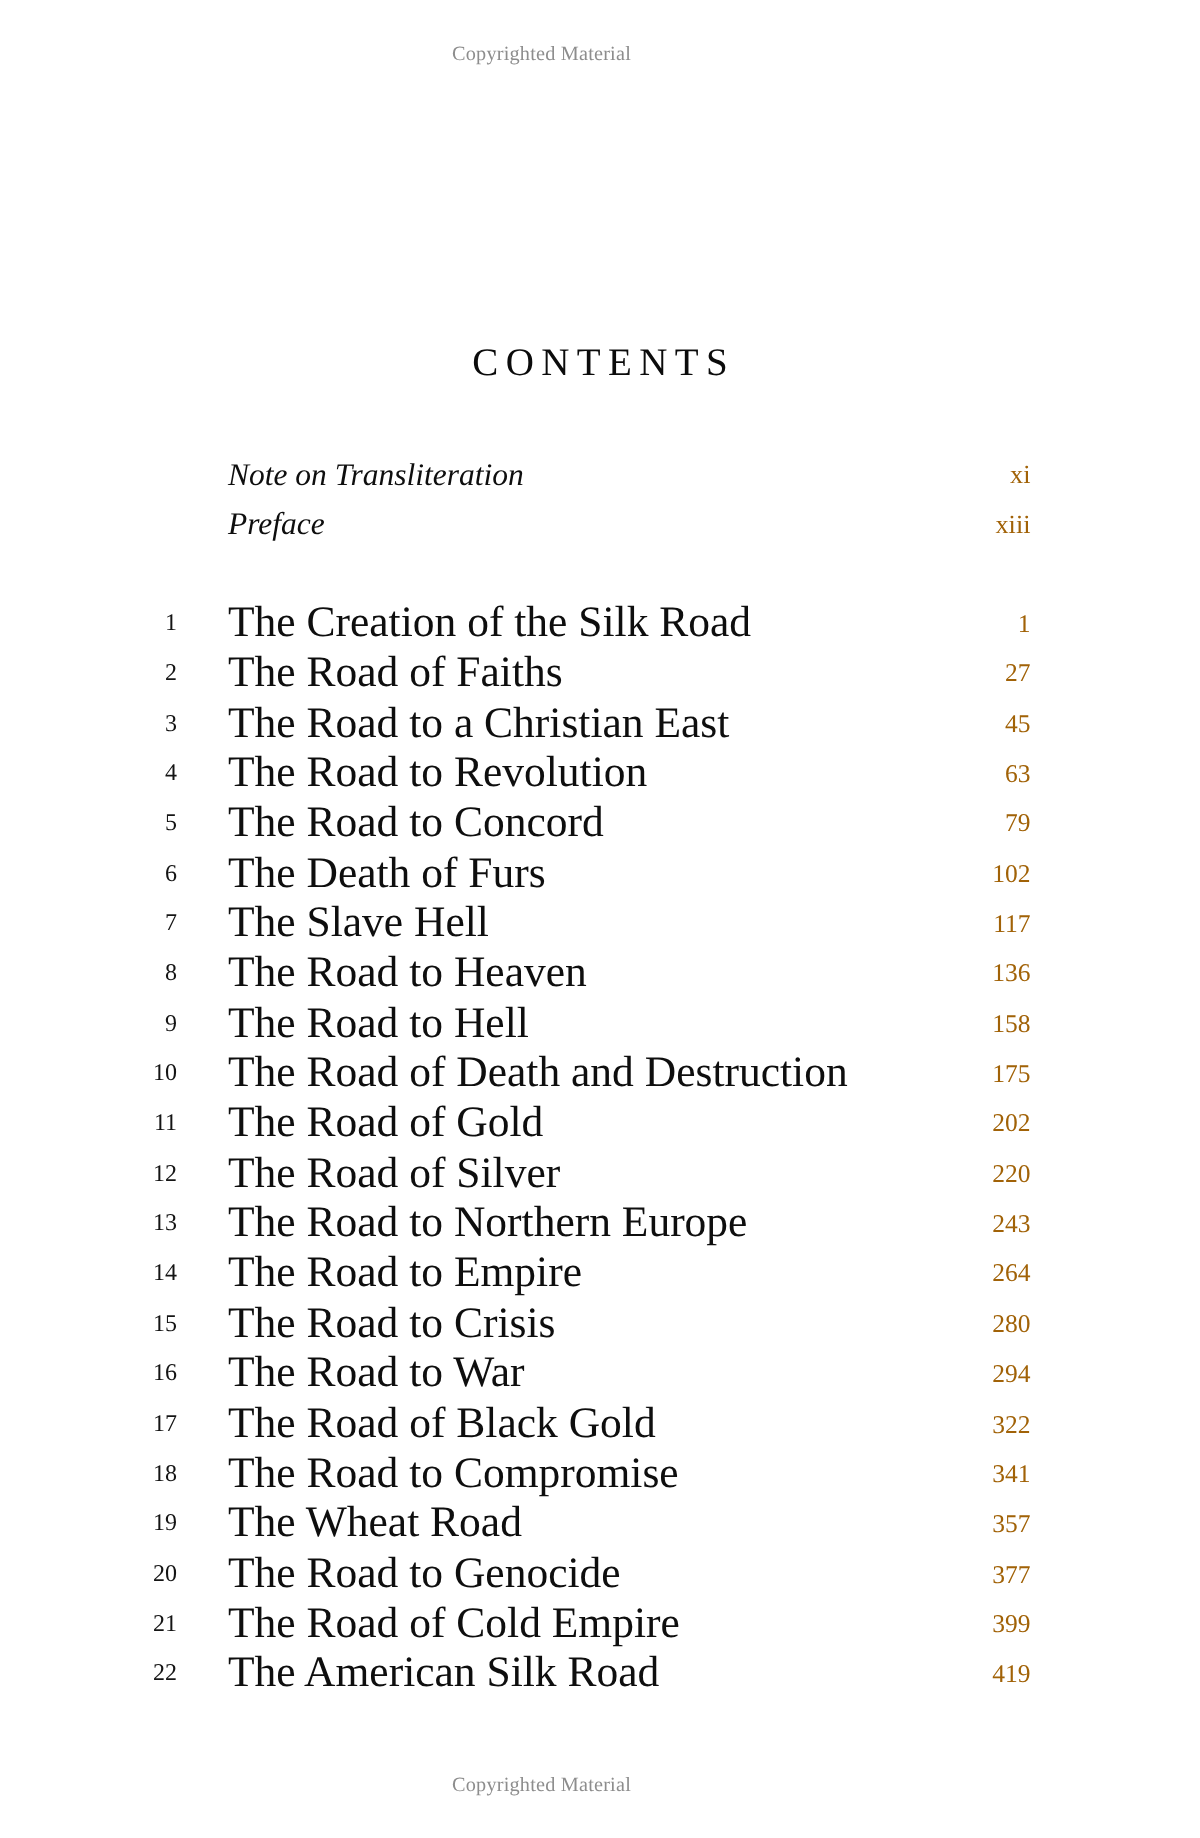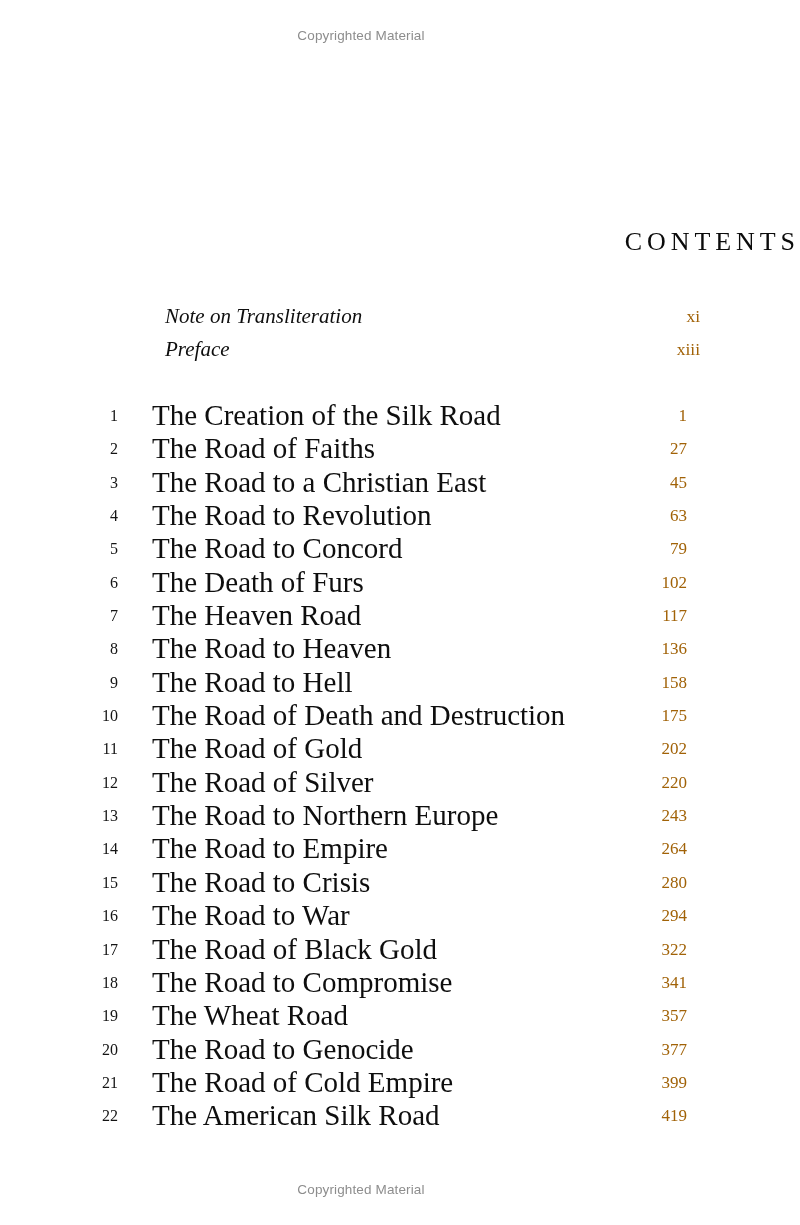--- a/index.html
+++ b/index.html
@@ -23,36 +23,36 @@
     position: absolute;
     inset: 0;
   }
 
   
   .watermark {
     position: absolute;
     left: 0;
     width: 722px;
     text-align: center;
-    font-family: Liberation Sans, sans-serif;
+    font-family: Liberation Serif, serif;
     font-size: 13.5px;
     letter-spacing: 0.01em;
     color: #8d8d8d;
     white-space: nowrap;
   }
   .watermark-top    { top: 28px; }
   .watermark-bottom { top: 1182px; }
 
   
   .toc-title {
     position: absolute;
     left: 0;
     top: 210px;
     width: 800px;
-    text-align: right;
+    text-align: center;
     font-size: 26px;
     letter-spacing: 0.19em;
     text-indent: 0.19em;
     font-weight: 400;
     color: #0b0b0b;
     white-space: nowrap;
   }
 
   
   .entries {
@@ -106,21 +106,21 @@
     font-size: 21px;
   }
   .row.front .page {
     font-style: normal;
     font-size: 17.5px;
     font-variant-numeric: normal;
     font-feature-settings: normal;
   }
 
   
-  .group-front    { position: absolute; left: 13px; top: 300px;  width: 585px; }
+  .group-front    { position: absolute; left: 0; top: 300px;  width: 585px; }
   .group-chapters { position: absolute; left: 0; top: 399px;  width: 585px; }
 </style>
 </head>
 <body style="background: rgb(255, 255, 255); color: rgb(17, 17, 17);">
 
 <div class="page">
 
   <div class="watermark watermark-top" style="color: rgb(141, 141, 141);">Copyrighted Material</div>
 
   <h1 class="toc-title">CONTENTS</h1>
@@ -164,21 +164,21 @@
           <span class="label">The Road to Concord</span>
           <span class="page">79</span>
         </div>
         <div class="row">
           <span class="num">6</span>
           <span class="label">The Death of Furs</span>
           <span class="page">102</span>
         </div>
         <div class="row">
           <span class="num">7</span>
-          <span class="label">The Heaven Road</span>
+          <span class="label">The Slave Hell</span>
           <span class="page">117</span>
         </div>
         <div class="row">
           <span class="num">8</span>
           <span class="label">The Road to Heaven</span>
           <span class="page">136</span>
         </div>
         <div class="row">
           <span class="num">9</span>
           <span class="label">The Road to Hell</span>

